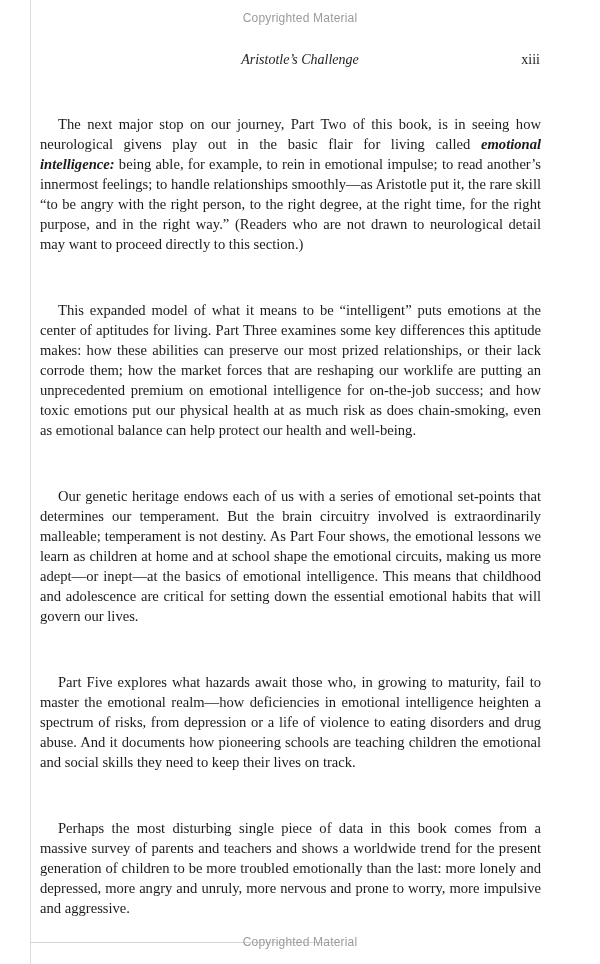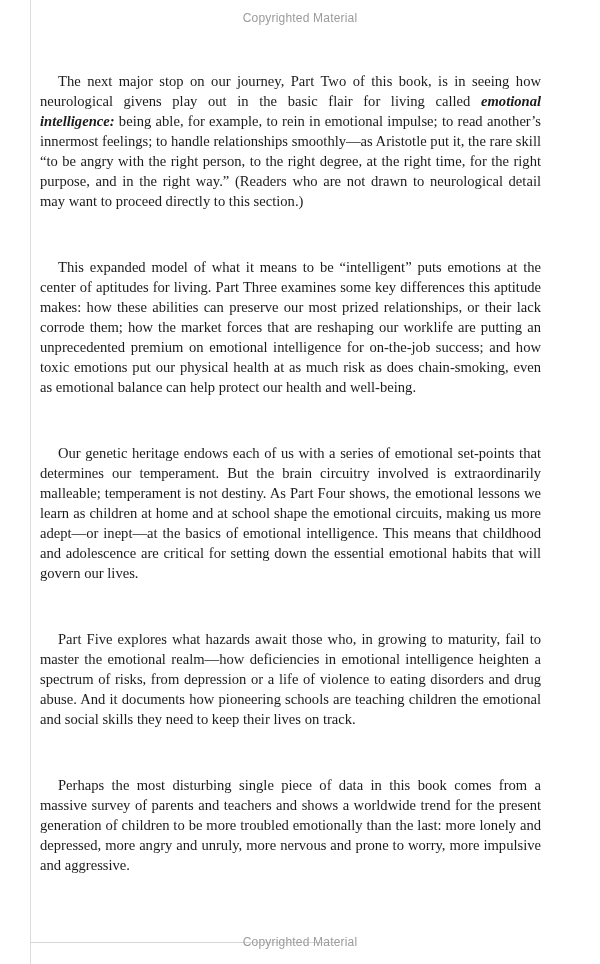--- a/index.html
+++ b/index.html
@@ -72,20 +72,24 @@
 </style>
 </head>
 <body>
 
 <div class="page">
 
   <div class="edge-left"></div>
 
   <div class="copyright top">Copyrighted Material</div>
 
+  <div class="running-head">
+    <span class="title">Aristotle’s Challenge</span>
+    <span class="pagenum">xiii</span>
+  </div>
 
   <div class="page-body" id="paragraphs">
       <p class="para indent"><span>The next major stop on our journey, Part Two of this book, is in seeing how neurological givens play out in the basic flair for living called </span><span class="ital">emotional intelligence:</span><span> being able, for example, to rein in emotional impulse; to read another’s innermost feelings; to handle relationships smoothly—as Aristotle put it, the rare skill “to be angry with the right person, to the right degree, at the right time, for the right purpose, and in the right way.” (Readers who are not drawn to neurological detail may want to proceed directly to this section.)</span></p>
       <p class="para indent"><span>This expanded model of what it means to be “intelligent” puts emotions at the center of aptitudes for living. Part Three examines some key differences this aptitude makes: how these abilities can preserve our most prized relationships, or their lack corrode them; how the market forces that are reshaping our worklife are putting an unprecedented premium on emotional intelligence for on-the-job success; and how toxic emotions put our physical health at as much risk as does chain-smoking, even as emotional balance can help protect our health and well-being.</span></p>
       <p class="para indent"><span>Our genetic heritage endows each of us with a series of emotional set-points that determines our temperament. But the brain circuitry involved is extraordinarily malleable; temperament is not destiny. As Part Four shows, the emotional lessons we learn as children at home and at school shape the emotional circuits, making us more adept—or inept—at the basics of emotional intelligence. This means that childhood and adolescence are critical for setting down the essential emotional habits that will govern our lives.</span></p>
       <p class="para indent"><span>Part Five explores what hazards await those who, in growing to maturity, fail to master the emotional realm—how deficiencies in emotional intelligence heighten a spectrum of risks, from depression or a life of violence to eating disorders and drug abuse. And it documents how pioneering schools are teaching children the emotional and social skills they need to keep their lives on track.</span></p>
       <p class="para indent"><span>Perhaps the most disturbing single piece of data in this book comes from a massive survey of parents and teachers and shows a worldwide trend for the present generation of children to be more troubled emotionally than the last: more lonely and depressed, more angry and unruly, more nervous and prone to worry, more impulsive and aggressive.</span></p>
     </div>
 
   <div class="edge-bottom"></div>

